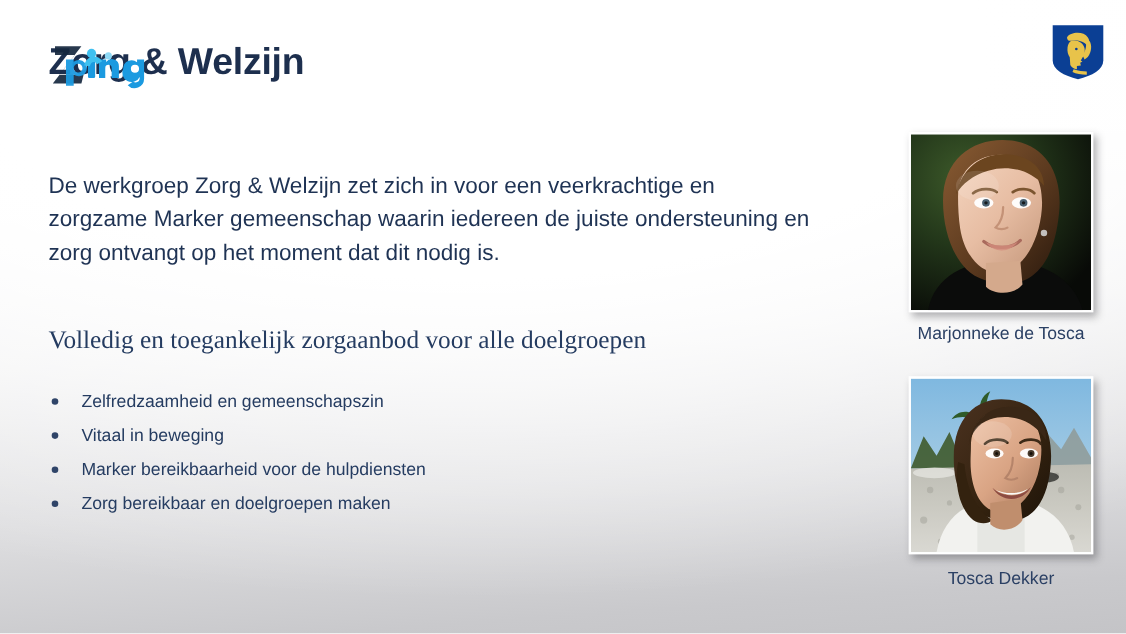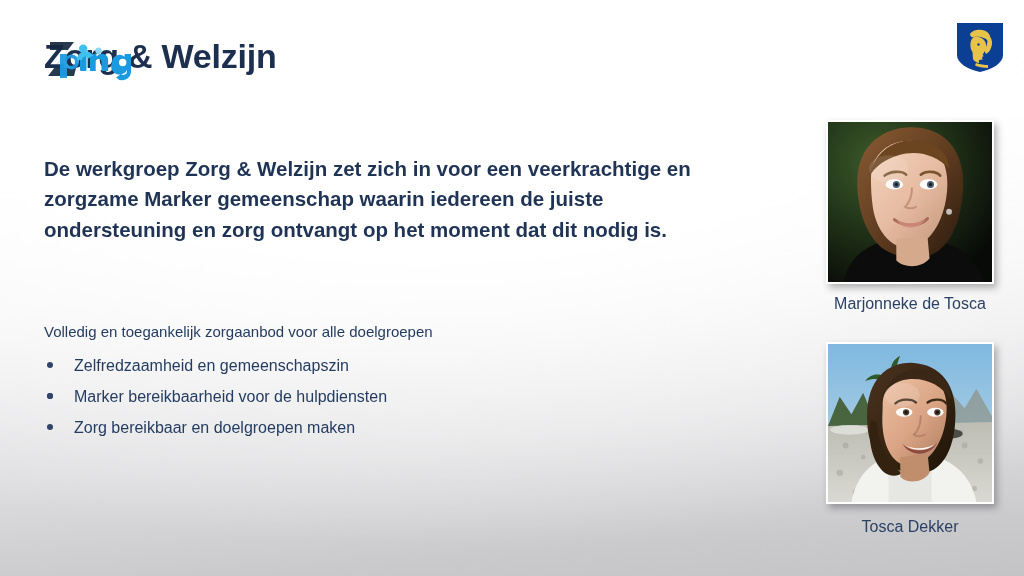--- a/index.html
+++ b/index.html
@@ -52,34 +52,35 @@
     pointer-events: none;
   }
 
   
   .intro {
     position: absolute;
     left: 44px;
     top: 133px;
     width: 700px;
     font-size: 20.5px;
-    font-weight: bold;
+    font-weight: normal;
     line-height: 30.5px;
     color: #1f3354;
   }
 
   .subline {
     position: absolute;
     left: 44px;
-    top: 303px;
+    top: 272px;
     width: 700px;
-    font-size: 15px;
+    font-size: 23px;
     font-weight: normal;
     line-height: 28px;
     color: #253c61;
+    font-family: Liberation Serif, serif;
   }
 
   .bullets {
     position: absolute;
     left: 44px;
     top: 350px;
     width: 640px;
     margin: 0;
     padding: 0;
     list-style: none;
@@ -207,20 +208,21 @@
 
   <p class="subline">Volledig en toegankelijk zorgaanbod voor alle doelgroepen</p>
 
   <ul class="bullets">
     <li>
       <span class="dot"></span>
       <span>Zelfredzaamheid en gemeenschapszin</span>
     </li>
     <li>
       <span class="dot"></span>
+      <span>Vitaal in beweging</span>
     </li>
     <li>
       <span class="dot"></span>
       <span>Marker bereikbaarheid voor de hulpdiensten</span>
     </li>
     <li>
       <span class="dot"></span>
       <span>Zorg bereikbaar en doelgroepen maken</span>
     </li>
   </ul>

